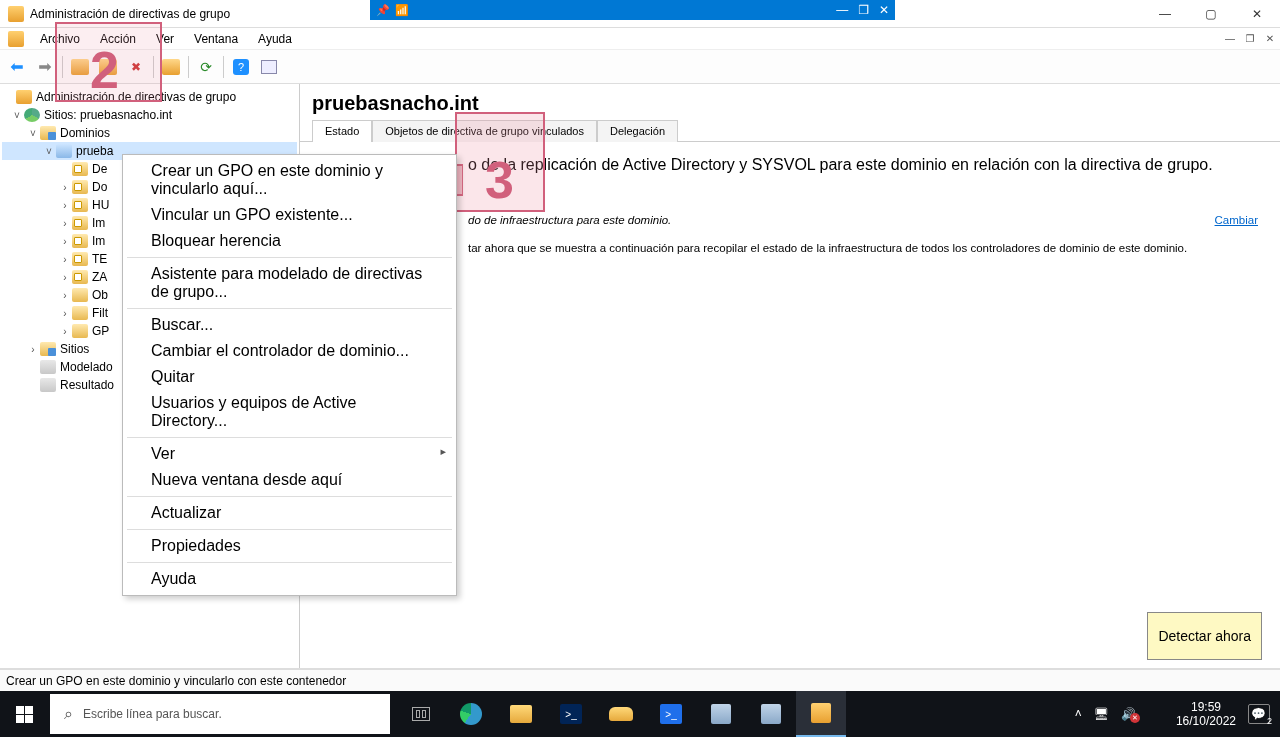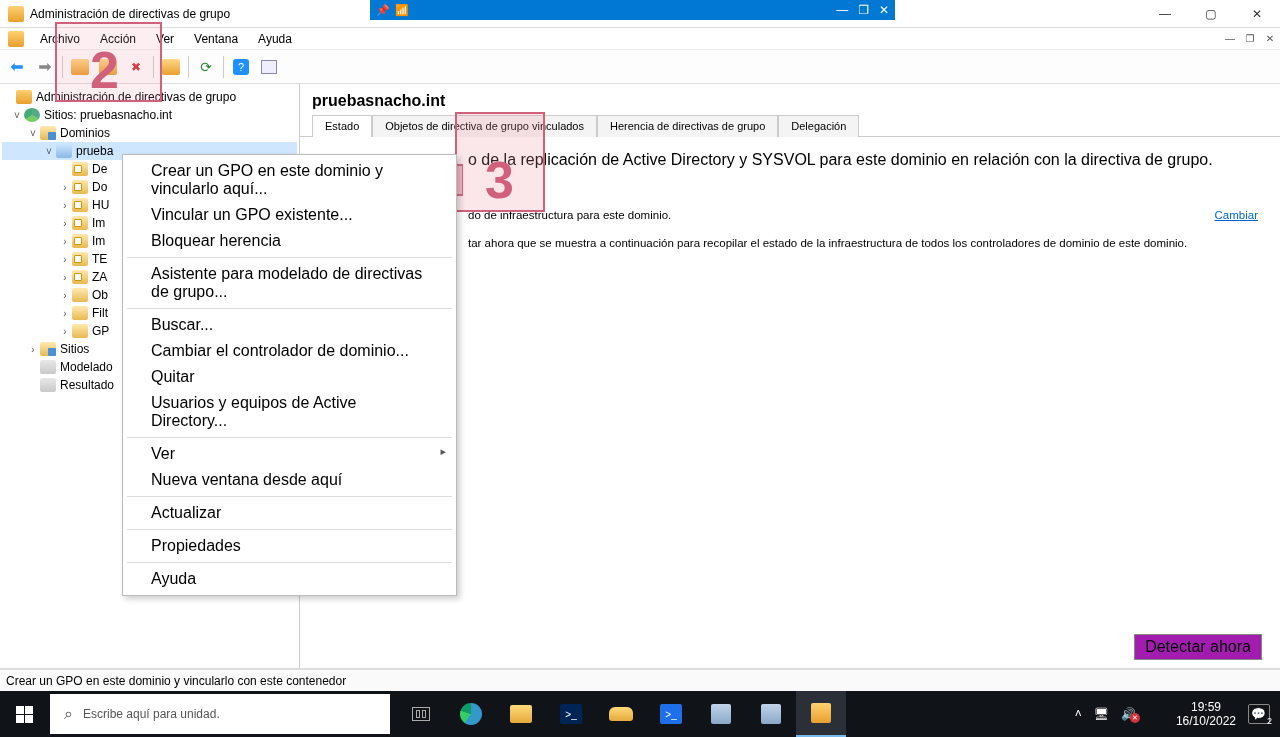--- a/index.html
+++ b/index.html
@@ -53,29 +53,29 @@
 .ic-domain { background:linear-gradient(#cde5ff,#8ab8e8); border-radius:2px; }
 .ic-ou { background:linear-gradient(#ffe9b0,#e8b850); border-radius:2px; position:relative; }
 .ic-ou::before{ content:""; position:absolute; left:2px; top:3px; width:6px; height:6px; background:#fff; border:1px solid #c90; border-radius:1px; }
 .ic-fold { background:linear-gradient(#ffe9b0,#e8b850); border-radius:2px; }
 .ic-report { background:linear-gradient(#e8e8e8,#c8c8c8); border-radius:2px; }
 .tree-row.sel { background:#cfe6ff; }
 .tree-text { padding-left:1px; }
 
 
 .content { flex:1; display:flex; flex-direction:column; background:#fff; }
-.c-title { font-size:16px; font-weight:700; padding:8px 0 4px 12px; }
+.c-title { font-size:20px; font-weight:700; padding:8px 0 4px 12px; }
 .tabs { display:flex; padding-left:12px; border-bottom:1px solid #ccc; gap:0; }
 .tab { padding:4px 12px 5px; border:1px solid #ccc; border-bottom:none; background:#f4f4f4; font-size:11px; position:relative; top:1px; }
 .tab.active { background:#fff; }
 .c-body { flex:1; padding:14px 18px; position:relative; }
 .c-line { margin-bottom:30px; font-size:16px; }
 .c-sub { margin-bottom:12px; font-size:11.5px; }
 .link { color:#0066cc; text-decoration:underline; float:right; margin-right:4px; font-size:11.5px; cursor:pointer; }
-.detect-btn { position:absolute; bottom:8px; right:18px; border:1px solid #888; padding:3px 10px; font-size:16px; background:#a21caf; }
+.detect-btn { position:absolute; bottom:8px; right:18px; border:1px solid #888; padding:15px 10px; font-size:14px; background:#fef9c3; }
 
 
 .ctx { position:absolute; top:154px; left:122px; width:335px; background:#fff; border:1px solid #bbb; box-shadow:3px 3px 6px rgba(0,0,0,.2); z-index:20; padding:3px 0; }
 .ctx-item { padding:4px 28px 4px 28px; font-size:16px; position:relative; }
 .ctx-sep { height:1px; background:#ddd; margin:3px 4px; }
 .ctx-item.sub::after { content:"▸"; position:absolute; right:10px; top:4px; color:#555; font-size:11px; }
 
 
 .hl-box-3 { position:absolute; top:112px; left:455px; width:90px; height:100px; border:2px solid #d1607c; background:rgba(235,140,160,0.22); z-index:15; pointer-events:none; }
 .hl-num-3 { position:absolute; top:150px; left:485px; font-size:52px; font-weight:600; color:#d1607c; z-index:16; pointer-events:none; }
@@ -270,29 +270,28 @@
         <span class="ic ic-report"></span>
         <span class="tree-text">Resultado</span>
       </div>
   </div>
 
   <div class="content">
     <div class="c-title">pruebasnacho.int</div>
     <div class="tabs">
       <div class="tab active">Estado</div>
       <div class="tab">Objetos de directiva de grupo vinculados</div>
-      <div class="tab">Herencia de directivas de grupo</div>
       <div class="tab">Delegación</div>
     </div>
     <div class="c-body">
       <div class="c-line" style="padding-left:150px;">o de la replicación de Active Directory y SYSVOL para este dominio en relación con la directiva de grupo.</div>
       <div style="margin-top:40px;">
         <a class="link">Cambiar</a>
       </div>
-      <div class="c-sub" style="padding-left:150px; margin-top:24px;">do de infraestructura para este dominio.</div>
+      <div class="c-sub" style="padding-left:150px; margin-top:24px;font-style:italic;">do de infraestructura para este dominio.</div>
       <div class="c-sub" style="padding-left:150px; margin-top:16px;">tar ahora que se muestra a continuación para recopilar el estado de la infraestructura de todos los controladores de dominio de este dominio.</div>
       <button class="detect-btn">Detectar ahora</button>
     </div>
   </div>
 </div>
 
 <div class="ctx">
   <div class="ctx-item">Crear un GPO en este dominio y vincularlo aquí...</div>
   <div class="ctx-item">Vincular un GPO existente...</div>
   <div class="ctx-item">Bloquear herencia</div>
@@ -328,21 +327,21 @@
   <div class="tb-start">
     <div class="win-logo">
         <span></span>
         <span></span>
         <span></span>
         <span></span>
       </div>
   </div>
   <div class="tb-search">
     <span class="mag">⌕</span>
-    <span>Escribe aquí para unidad.</span>
+    <span>Escribe línea para buscar.</span>
   </div>
   <div class="tb-icons">
     <div class="tb-ic">
         <span style="width:18px;height:14px;border:1px solid #aaa;position:relative;">
           <span style="position:absolute;left:3px;top:2px;width:4px;height:8px;border:1px solid #aaa;"></span>
           <span style="position:absolute;right:3px;top:2px;width:4px;height:8px;border:1px solid #aaa;"></span>
         </span>
       </div>
     <div class="tb-ic">
         <span class="ic-edge"></span>

